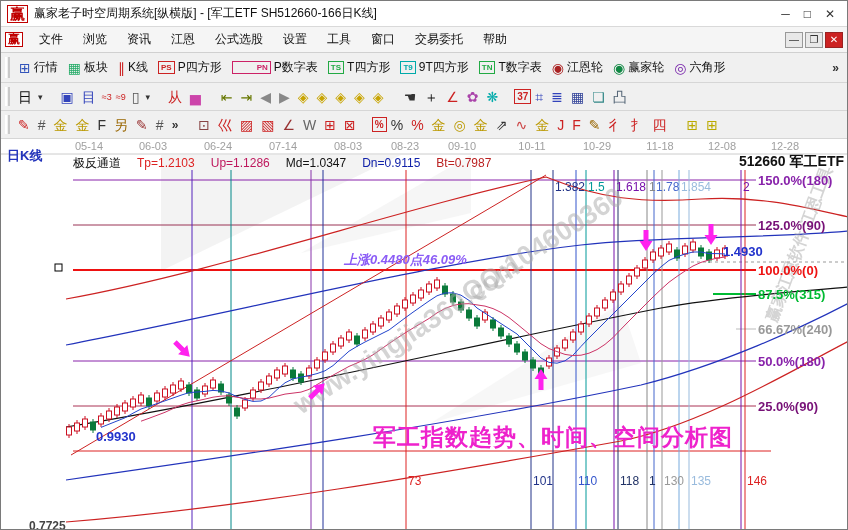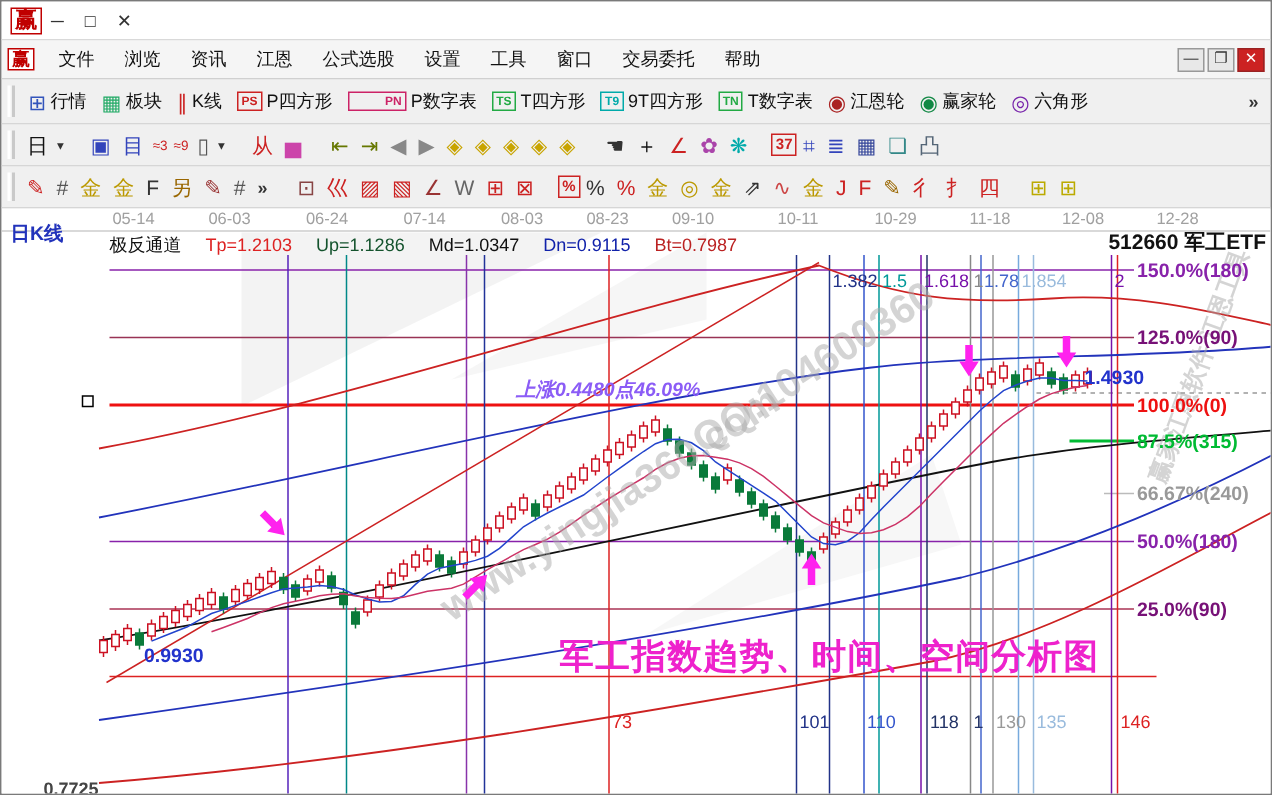--- a/index.html
+++ b/index.html
@@ -40,20 +40,21 @@
   #indicator span { margin-right:16px; }
   #symbol { right:5px; top:14px; font-size:14px; font-weight:bold; color:#111; }
   #rise-note { left:343px; top:112px; color:#8b5cf6; font-size:13px; font-weight:bold;font-style:italic; }
   #big-title { left:372px; top:283px; color:#ee22cc; font-size:23px; font-weight:bold; letter-spacing:1px; }
 </style>
 </head>
 <body>
 
 <div class="titlebar">
   <span class="logo">赢</span>
+  <span class="title-text">赢家老子时空周期系统[纵横版] - [军工ETF  SH512660-166日K线]</span>
   <span class="win-btns">
     <span>─</span>
     <span>□</span>
     <span>✕</span>
   </span>
 </div>
 
 <div class="menubar">
   <span class="logo" style="font-size:12px;line-height:13px;">赢</span>
   <span id="menu-items"><span class="menu-item">文件</span><span class="menu-item">浏览</span><span class="menu-item">资讯</span><span class="menu-item">江恩</span><span class="menu-item">公式选股</span><span class="menu-item">设置</span><span class="menu-item">工具</span><span class="menu-item">窗口</span><span class="menu-item">交易委托</span><span class="menu-item">帮助</span></span>
@@ -451,21 +452,21 @@
       <span class="date-lb" style="left: 347px;">08-03</span>
       <span class="date-lb" style="left: 404px;">08-23</span>
       <span class="date-lb" style="left: 461px;">09-10</span>
       <span class="date-lb" style="left: 531px;">10-11</span>
       <span class="date-lb" style="left: 596px;">10-29</span>
       <span class="date-lb" style="left: 659px;">11-18</span>
       <span class="date-lb" style="left: 721px;">12-08</span>
       <span class="date-lb" style="left: 784px;">12-28</span>
     </div>
   <div class="ov" id="indicator">
-    <span style="color:#111;">极反通道</span><span id="indicator-params"><span style="color: rgb(221, 34, 34);">Tp=1.2103</span><span style="color: #14532d;">Up=1.1286</span><span style="color: rgb(17, 17, 17);">Md=1.0347</span><span style="color: rgb(17, 34, 170);">Dn=0.9115</span><span style="color: rgb(187, 34, 34);">Bt=0.7987</span></span>
+    <span style="color:#111;">极反通道</span><span id="indicator-params"><span style="color: rgb(221, 34, 34);">Tp=1.2103</span><span style="color: #be185d;">Up=1.1286</span><span style="color: rgb(17, 17, 17);">Md=1.0347</span><span style="color: rgb(17, 34, 170);">Dn=0.9115</span><span style="color: rgb(187, 34, 34);">Bt=0.7987</span></span>
   </div>
   <div class="ov" id="symbol">
     <span>512660</span>
     <span>军工ETF</span>
   </div>
   <div class="ov" id="rise-note">上涨0.4480点46.09%</div>
   <div class="ov" id="big-title">军工指数趋势、时间、空间分析图</div>
 </div>
 
 </body></html>

